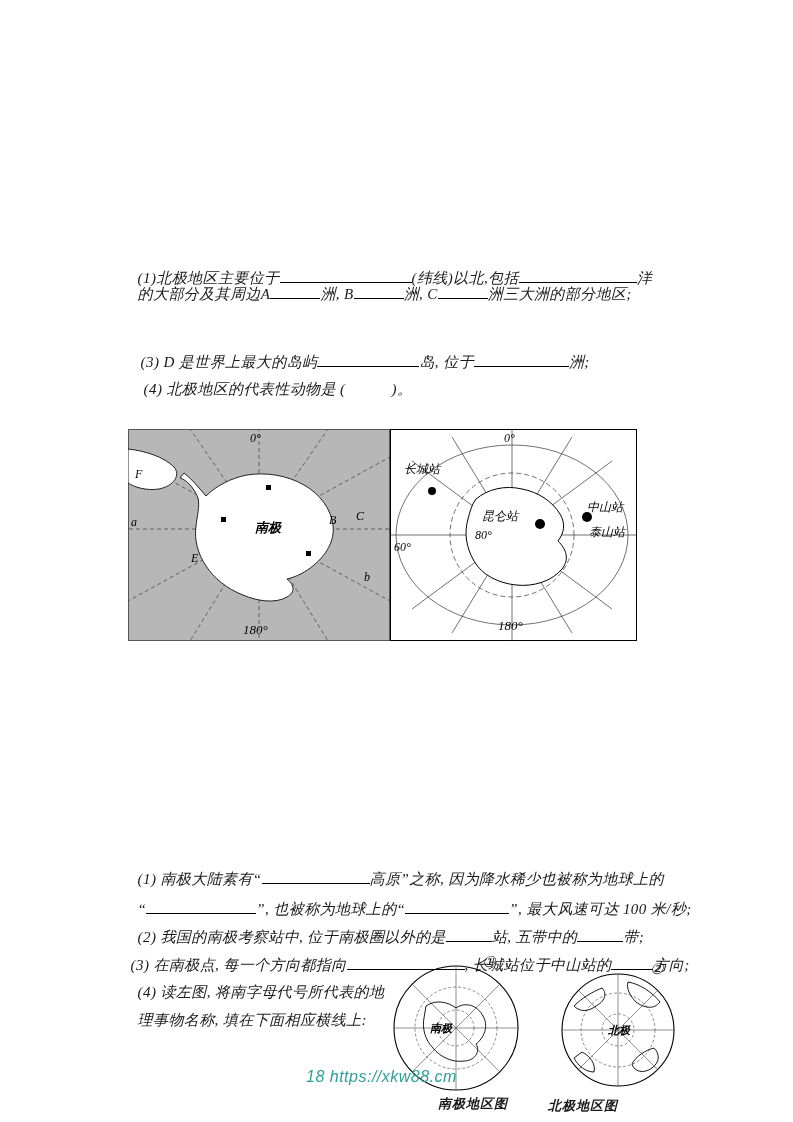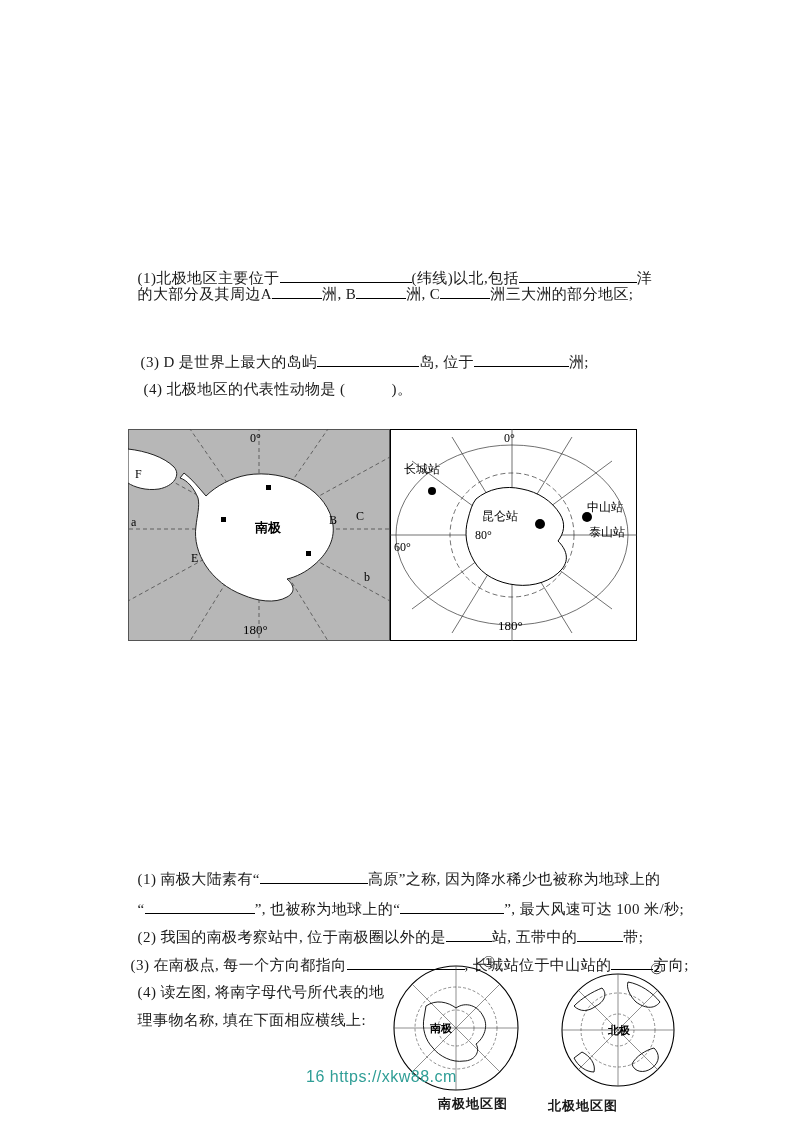--- a/index.html
+++ b/index.html
@@ -2,21 +2,21 @@
 <html><head>
 <meta charset="utf-8">
 <style>
   * { margin:0; padding:0; box-sizing:border-box; }
   html,body { background:#ffffff; }
   body {
     width:793px; height:1122px;
     font-family:"Liberation Serif","DejaVu Serif",serif;
     color:#1a1a1a;
   }
-  .page { position:relative; width:793px; height:1122px; background:#fff; overflow:hidden; }
+  .page { position:relative; width:793px; height:1122px; background:#fff; overflow:hidden;font-style:italic; }
   .abs { position:absolute; }
   .line { position:absolute; font-size:15px; white-space:pre; letter-spacing:0.4px; }
   .blank {
     display:inline-block;
     border-bottom:1px solid #000;
     height:15px;
     vertical-align:baseline;
   }
   .options { letter-spacing:0.2px; }
   .circled { position:absolute; font-size:15px; }
@@ -183,15 +183,15 @@
       <path d="M72,14 C84,16 96,24 104,34 C98,42 88,40 80,34 C74,28 70,20 72,14 Z"></path>
       <path d="M98,80 C104,86 104,94 96,100 C88,106 78,104 76,96 C80,88 90,82 98,80 Z"></path>
       <path d="M26,84 C34,88 40,96 38,104 C30,104 22,98 18,90 Z"></path>
     </g>
     <text x="52" y="66" font-size="11" font-weight="bold" fill="#000">北极</text>
   </svg>
 
   <div class="caption" style="left:402px; top:1095px;padding-left:36px;">南极地区图</div>
   <div class="caption" style="left:548px; top:1097px;">北极地区图</div>
 
-  <div class="watermark" style="left:306px; top:1068px;">16 https://xkw88.cm</div>
+  <div class="watermark" style="left:306px; top:1068px;">18 https://xkw88.cm</div>
 
 </div>
 
 </body></html>

